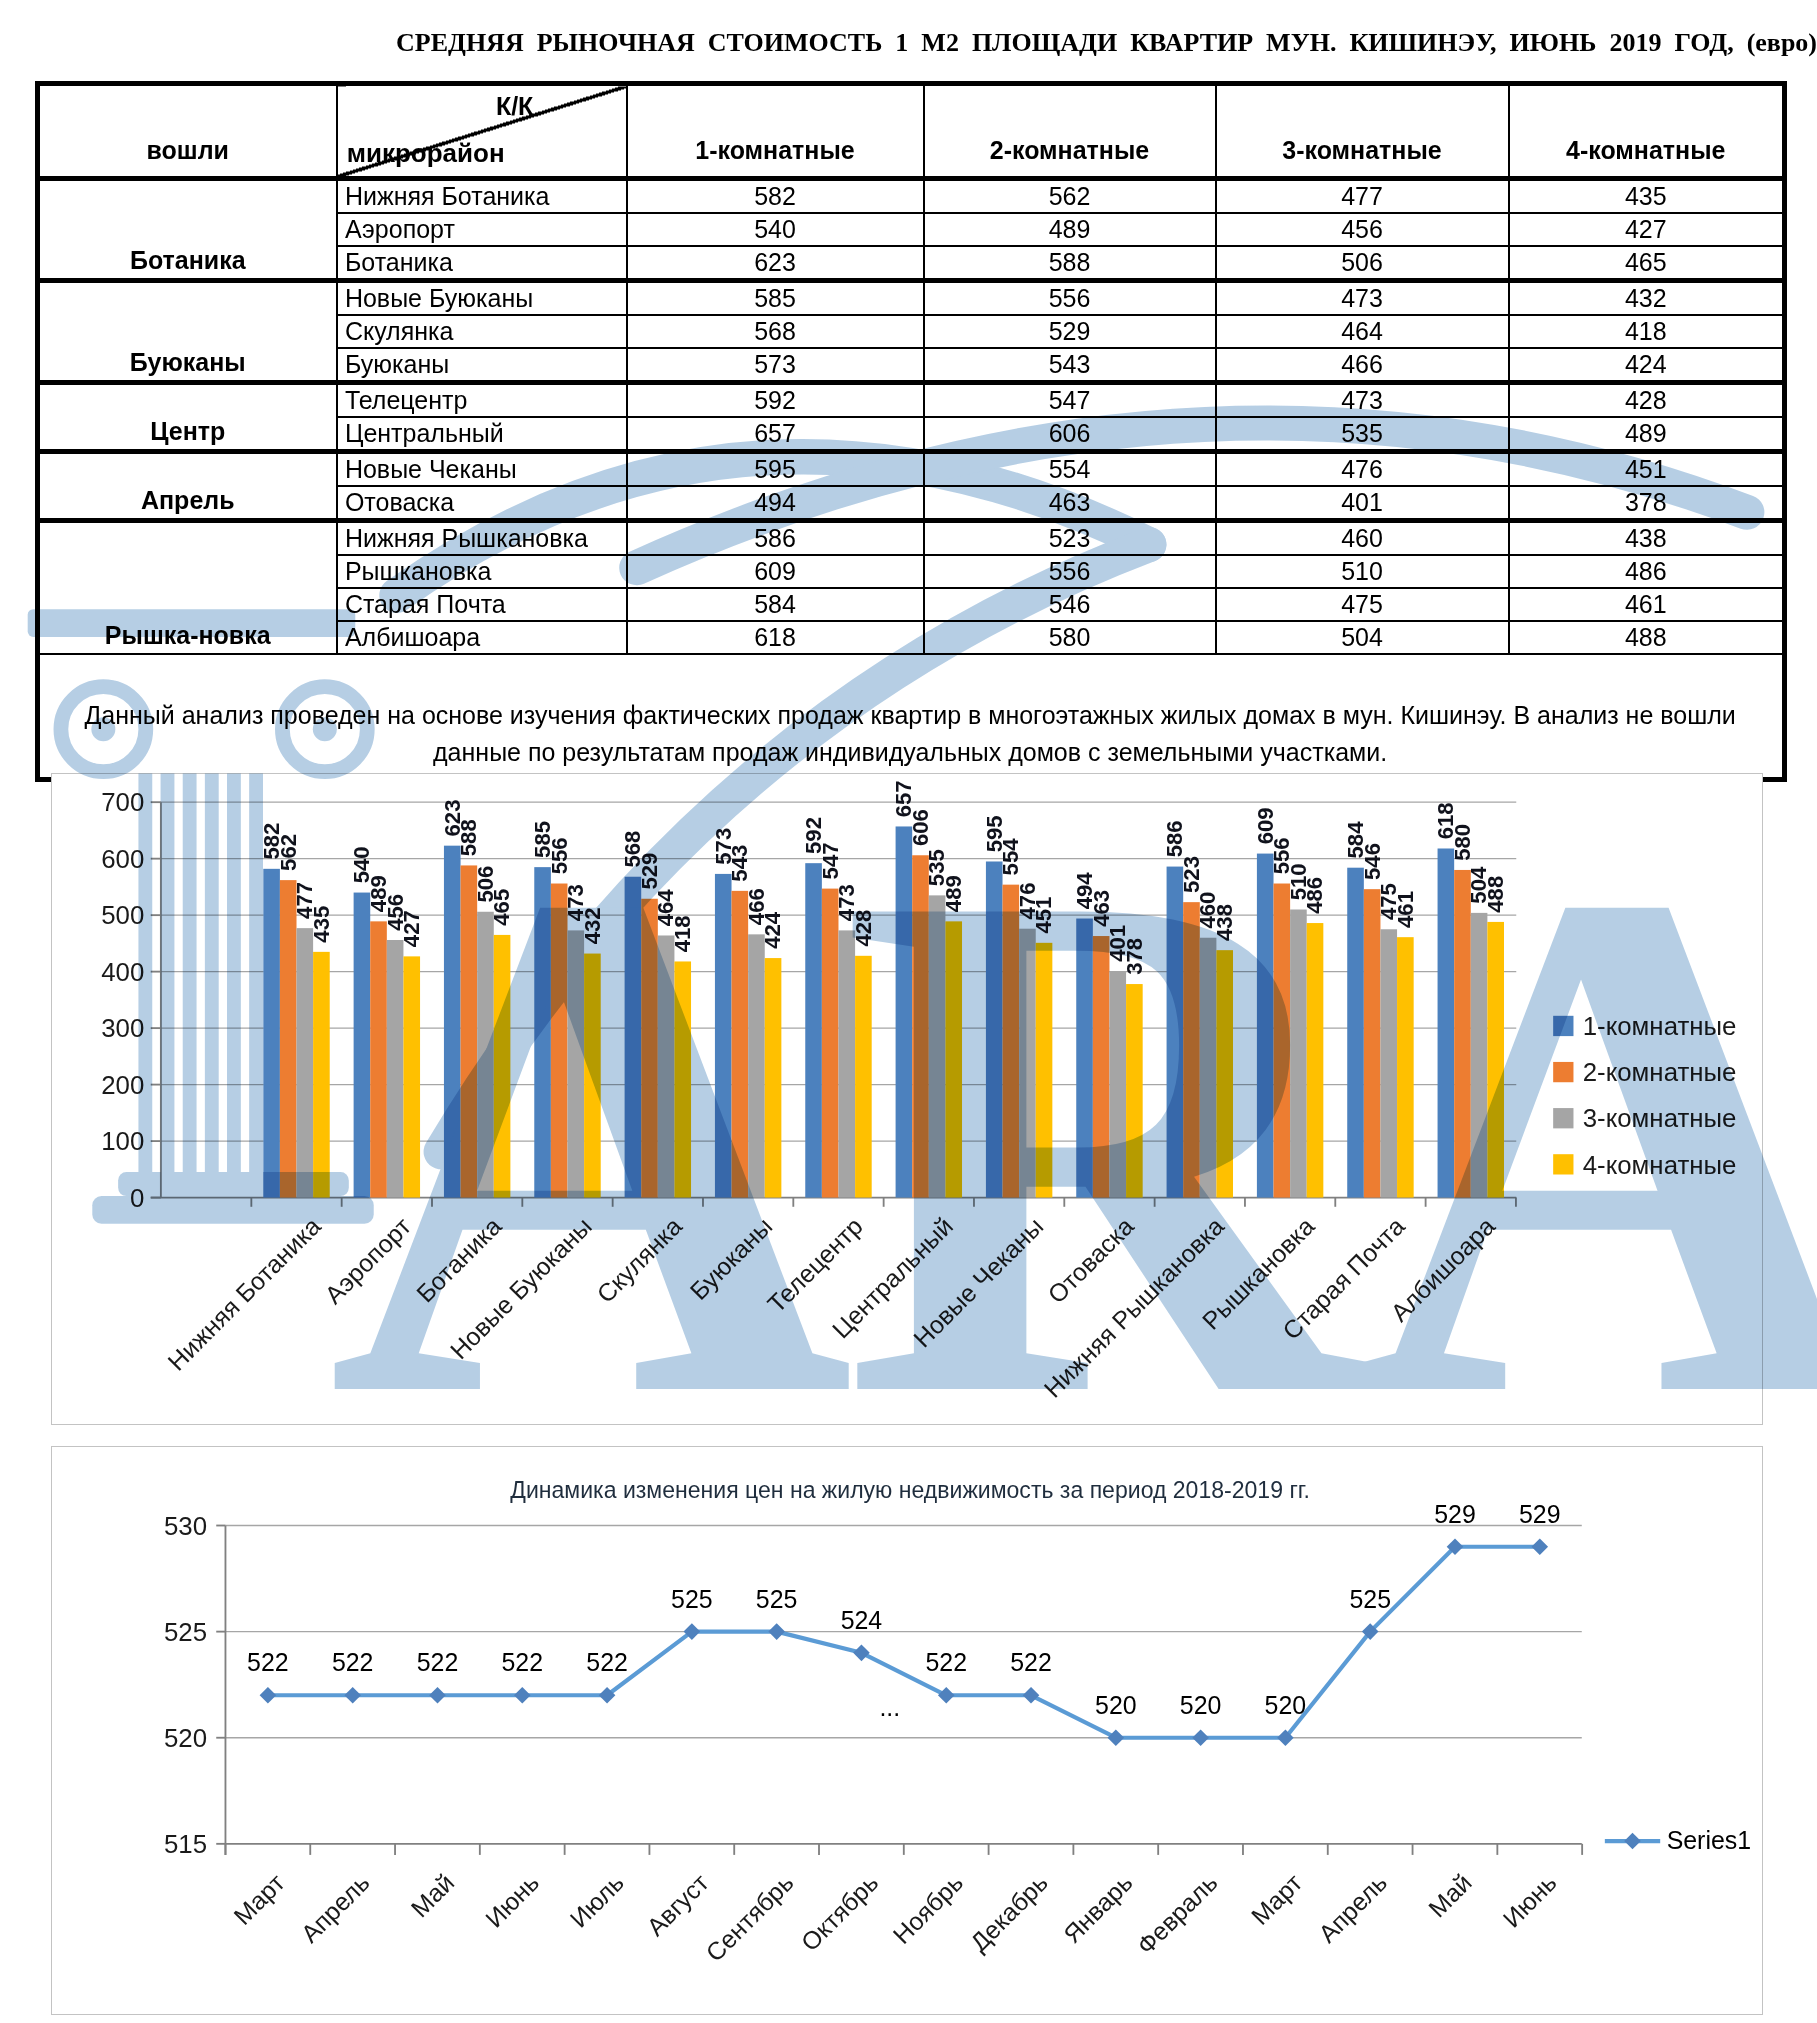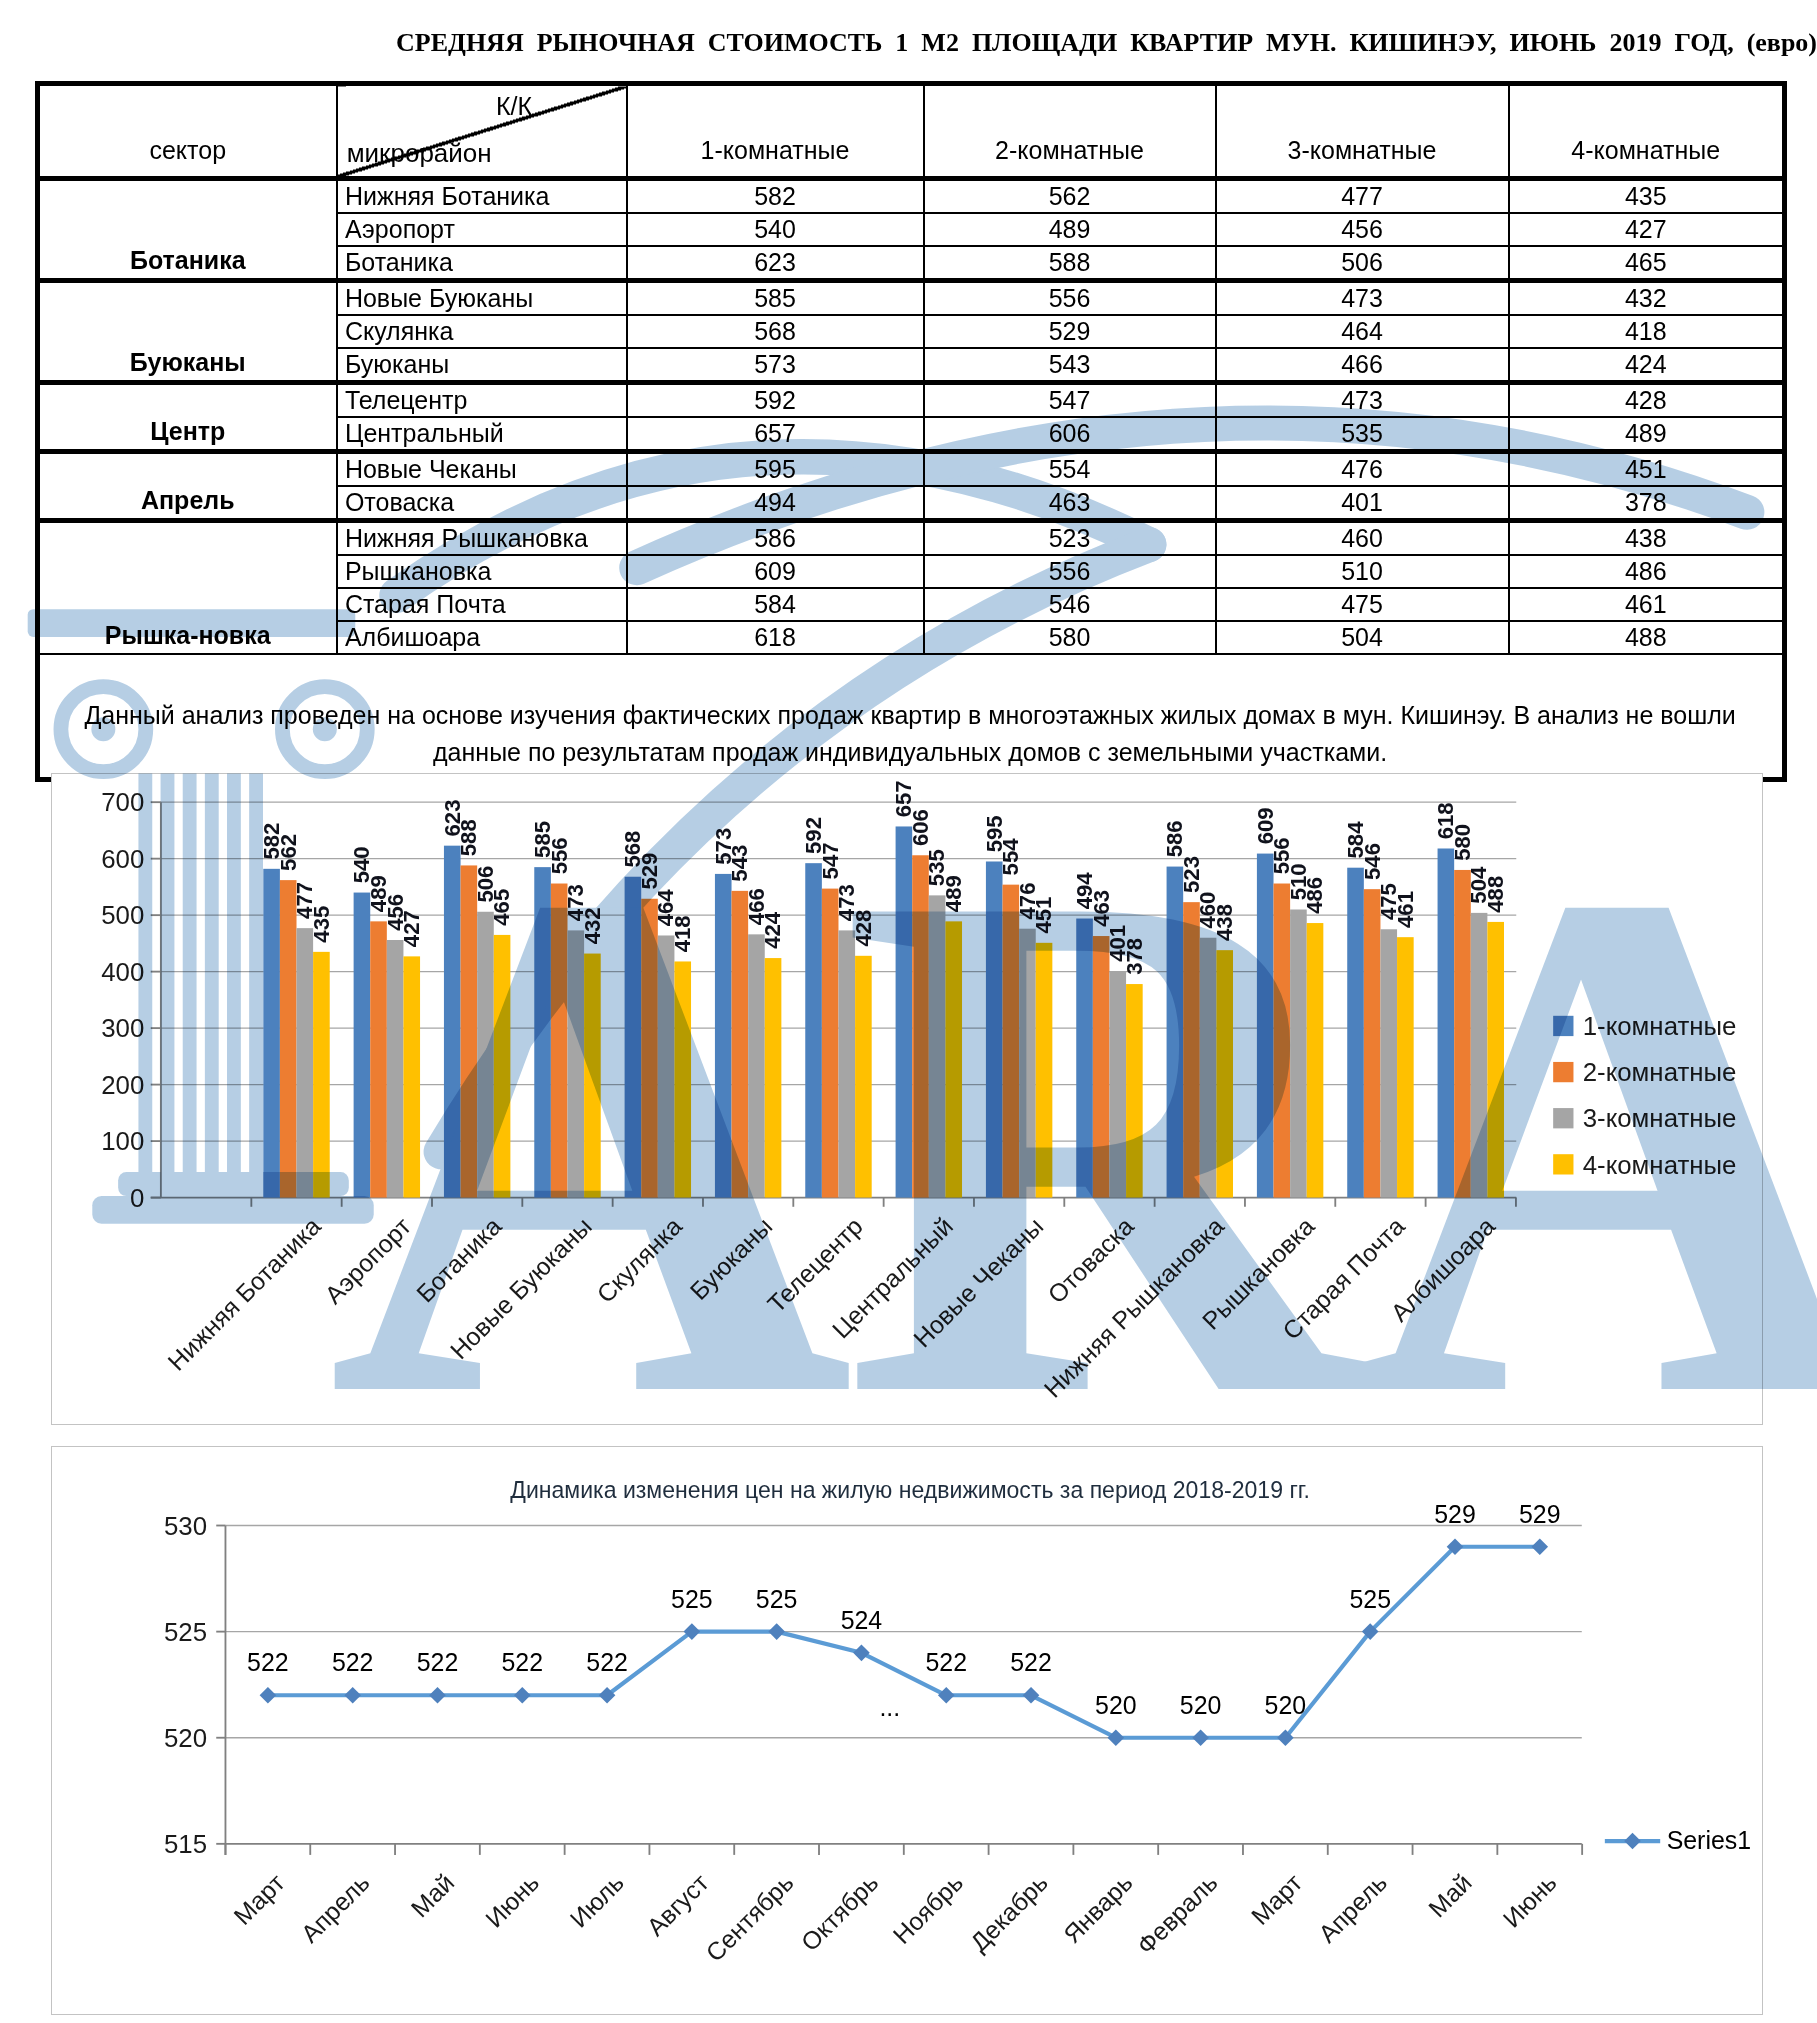--- a/index.html
+++ b/index.html
@@ -5,21 +5,21 @@
   html,body{margin:0;padding:0;background:#fff;}
   .page{position:relative;width:1817px;height:2024px;background:#fff;overflow:hidden;
         font-family:"Liberation Sans",sans-serif;color:#000;}
   
   .title{position:absolute;top:28px;left:0;width:100%;text-align:right;
          font-family:"Liberation Serif",serif;font-weight:bold;font-size:26px;word-spacing:6.5px;}
   
   table.price{position:absolute;left:35px;top:81px;width:1747px;table-layout:fixed;
               border-collapse:collapse;border:5.5px solid #000;background:transparent;}
   table.price th,table.price td{border:2.8px solid #000;font-size:25px;overflow:hidden;white-space:nowrap;}
-  table.price thead th{border-bottom:5.5px solid #000;height:79px;font-weight:normal;
+  table.price thead th{border-bottom:5.5px solid #000;height:79px;font-weight:bold;
                        vertical-align:bottom;padding:0 0 11px 0;}
   th.h-sector{font-weight:bold;font-size:27px;}
   th.corner{position:relative;padding:0 !important;
             background:linear-gradient(to bottom right,
               transparent calc(50% - 1.8px), #000 calc(50% - 1.8px) calc(50% + 1.8px), transparent calc(50% + 1.8px));}
   th.corner .kk{position:absolute;top:5.5px;left:55%;font-size:25px;}
   th.corner .mk{position:absolute;bottom:7.4px;left:9.2px;font-size:26px;}
   tr.gstart td{border-top:5.5px solid #000;}
   td.sector{font-weight:bold;font-size:27px;text-align:center;vertical-align:bottom;padding:0 0 2.8px 0;}
   td.district{text-align:left;padding:0 0 0 7.4px;height:29px;line-height:29px;}
@@ -52,21 +52,21 @@
     <colgroup>
       <col style="width:299px">
         <col style="width:290px">
         <col style="width:297px">
       <col style="width:292px">
         <col style="width:293px">
         <col style="width:276px">
     </colgroup>
     <thead>
       <tr>
-        <th class="h-sector">сектор</th>
+        <th class="h-sector">вошли</th>
         <th class="corner">
           <span class="kk">К/К</span>
           <span class="mk">микрорайон</span>
         </th>
         <th>1-комнатные</th>
         <th>2-комнатные</th>
         <th>3-комнатные</th>
         <th>4-комнатные</th>
       </tr>
     </thead>

